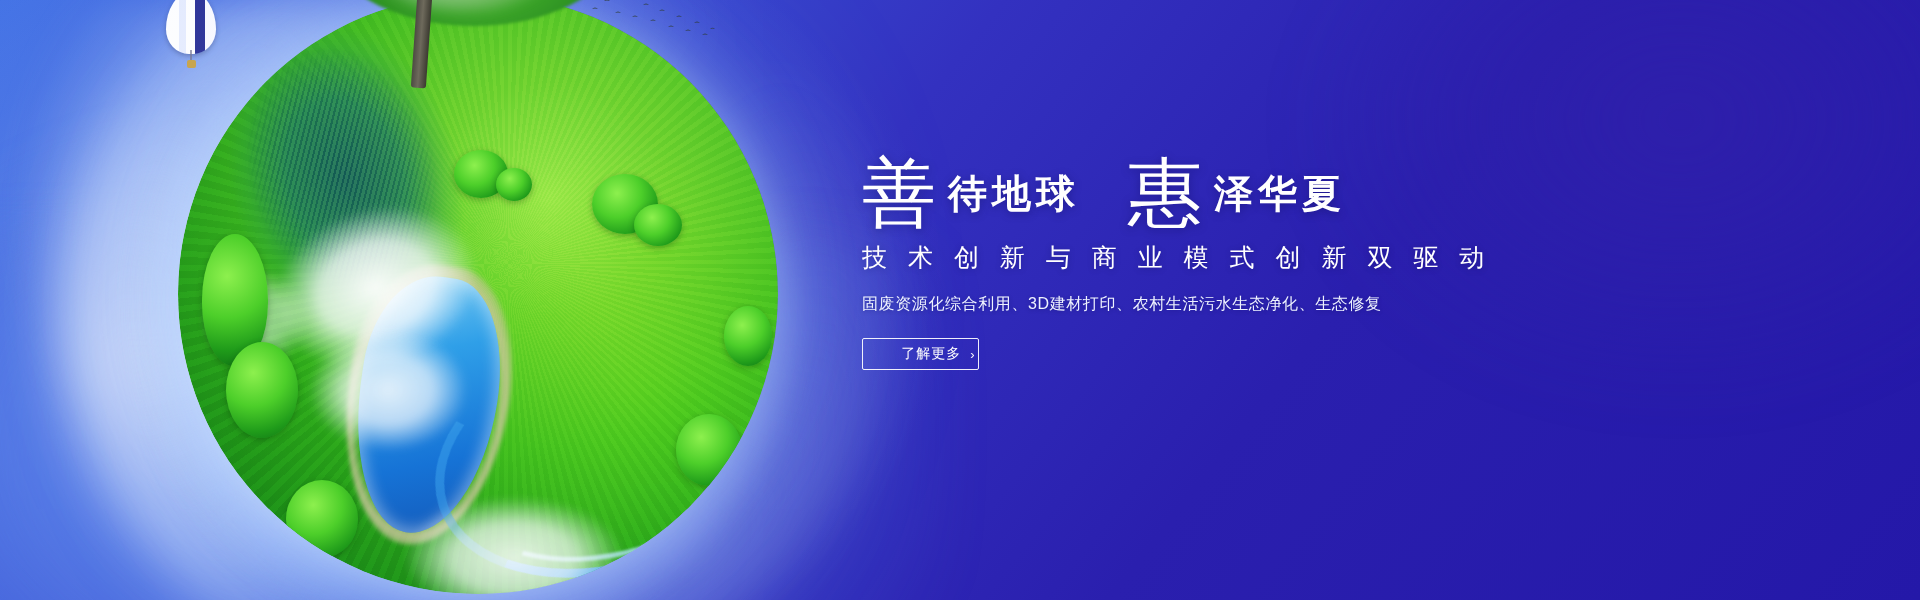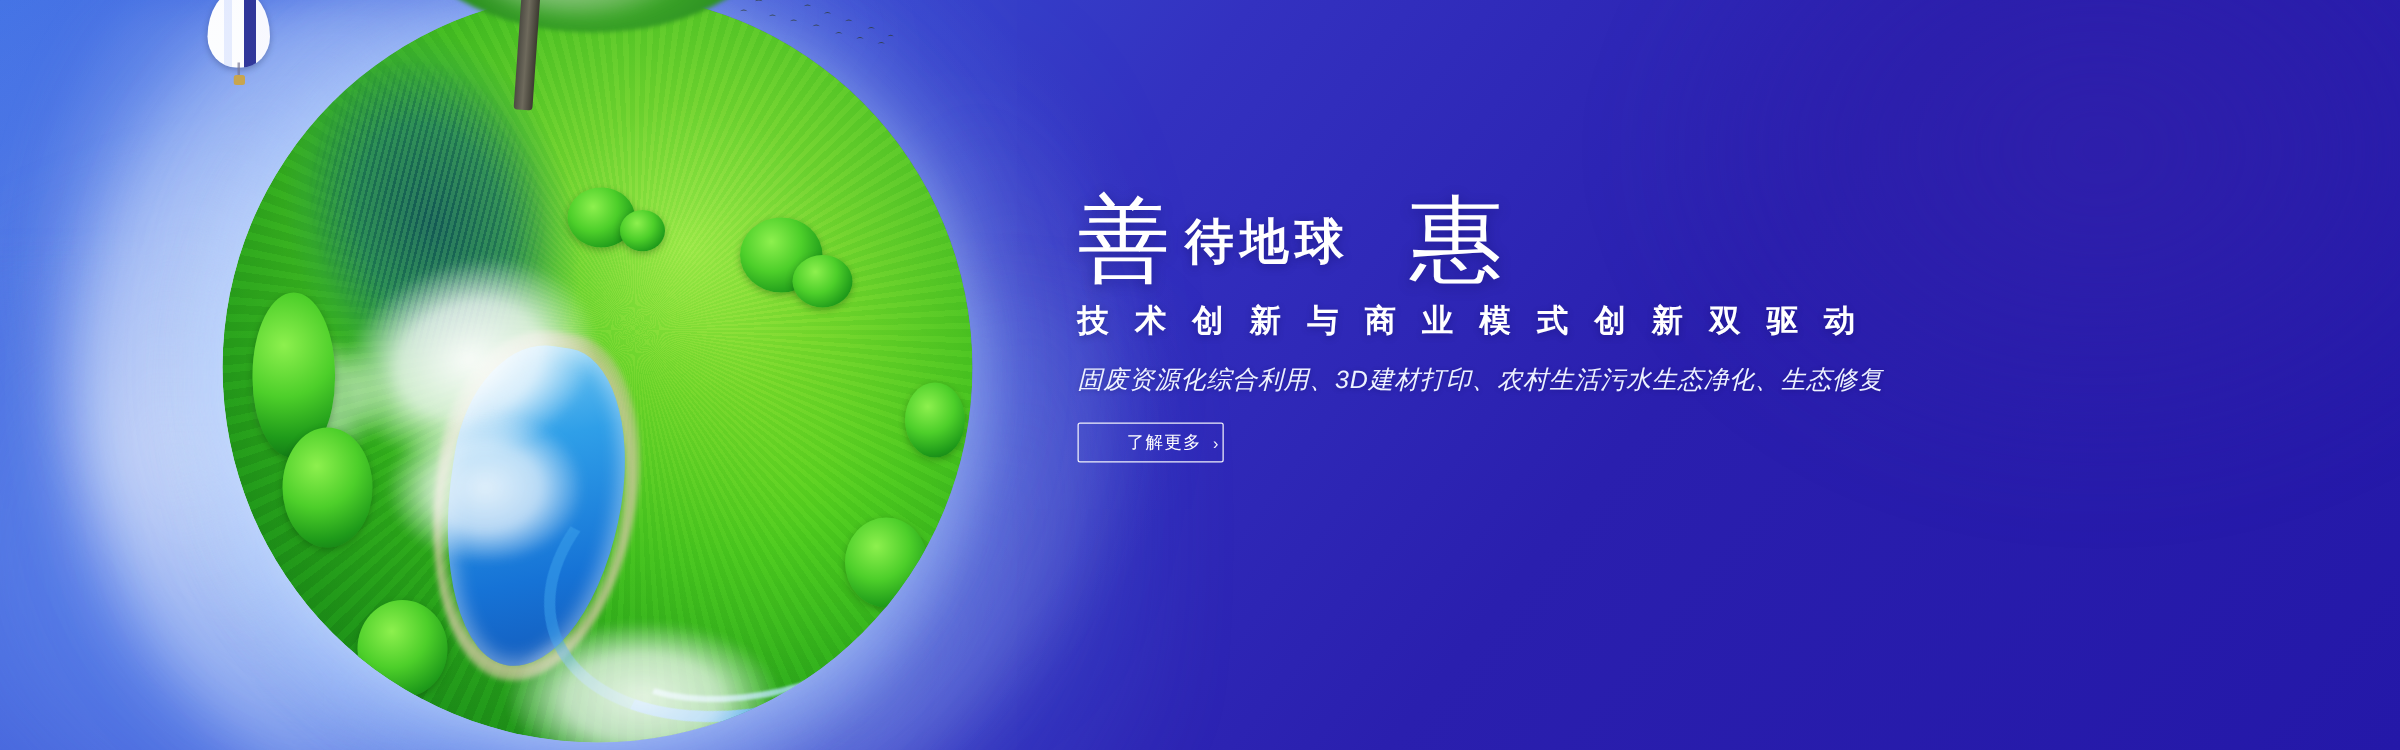--- a/index.html
+++ b/index.html
@@ -230,30 +230,28 @@
   }
   .gap{ width:48px; }
 
   .subtitle{
     margin-top:16px;
     color:#ffffff;
     font-size:25px; line-height:34px;
     letter-spacing:7px;
     text-shadow:0 1px 6px rgba(10,10,70,.3);
     white-space:nowrap;
-    font-weight:bold;
   }
   .desc{
     margin-top:18px;
     color:#eef2ff;
-    font-size:20px; line-height:24px;
+    font-size:16px; line-height:24px;
     letter-spacing:.6px;
     white-space:nowrap;
     text-shadow:0 1px 4px rgba(10,10,70,.3);
-    font-style:italic;
   }
   .cta{
     margin-top:22px;
     display:inline-flex; align-items:center; justify-content:center;
     gap:9px;
     width:117px; height:32px;
     border:1px solid rgba(255,255,255,.92);
     border-radius:2px;
     color:#fff; font-size:14px; letter-spacing:1px;
     background:transparent;
@@ -335,20 +333,21 @@
     </svg>
   </div>
 
   <div class="content">
 
     <div class="headline">
       <span class="h-big">善</span>
       <span class="h-small">待地球</span>
       <span class="gap"></span>
       <span class="h-big">惠</span>
+      <span class="h-small">泽华夏</span>
     </div>
 
     <div class="subtitle">技 术 创 新 与 商 业 模 式 创 新 双 驱 动</div>
 
     <div class="desc">固废资源化综合利用、3D建材打印、农村生活污水生态净化、生态修复</div>
 
     <div class="cta">
       <span>了解更多</span>
       <span class="chev">›</span>
     </div>

